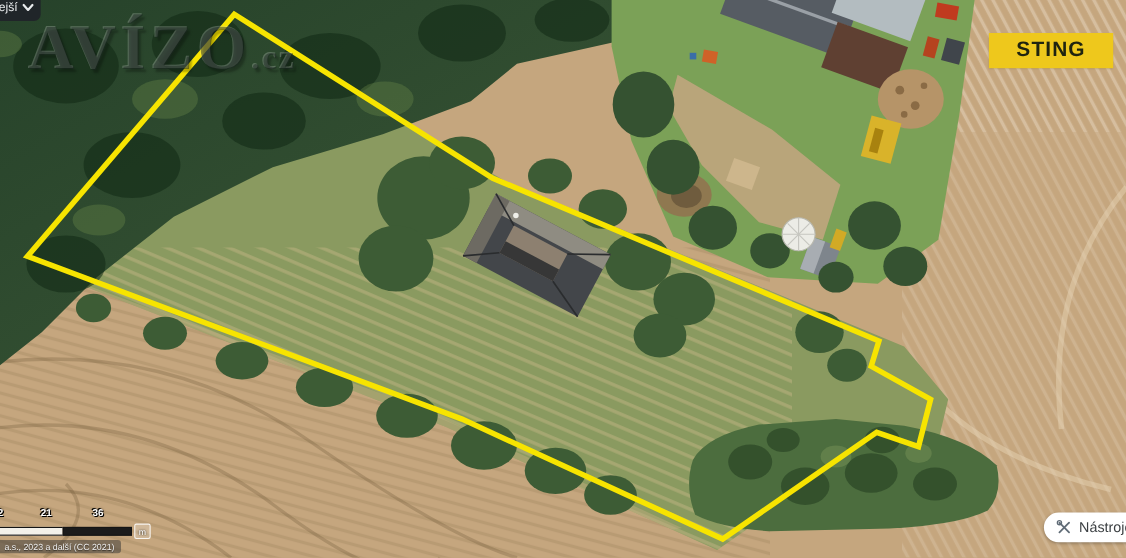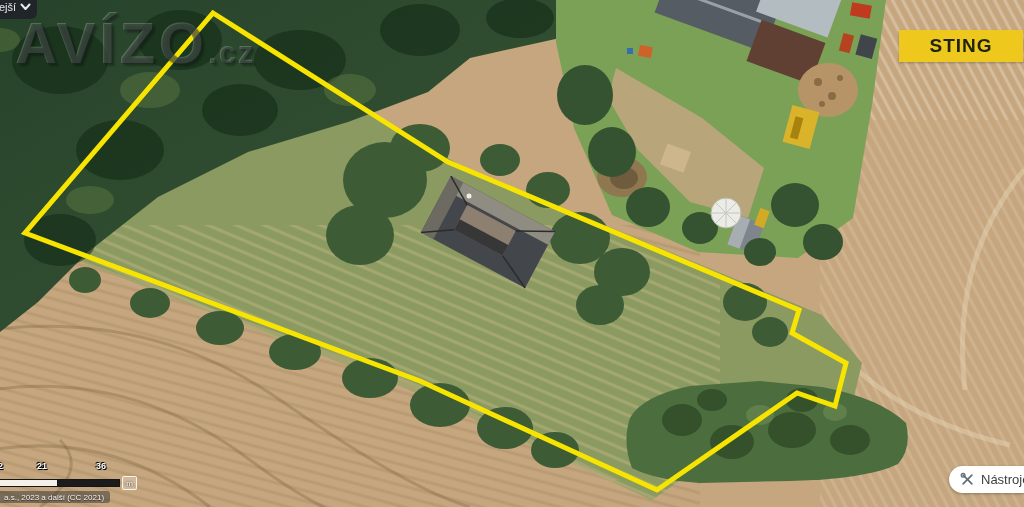--- a/index.html
+++ b/index.html
@@ -16,45 +16,45 @@
     position:absolute;left:-70px;top:-5px;width:107px;height:24px;
     background:rgba(32,36,41,0.93);border-radius:6px;
     display:flex;align-items:center;justify-content:flex-end;
     padding-right:6px;box-sizing:border-box;color:#fff;
   }
   .layer-btn .lbl{font-size:11px;color:#e8eaec;}
   .layer-btn svg{margin-left:4px;}
 
   
   .watermark{
-    position:absolute;left:16px;top:10px;
+    position:absolute;left:26px;top:10px;
     color:rgba(28,38,33,0.48);
     text-shadow:-1px -1px 0 rgba(255,255,255,0.22), 2px 2px 2px rgba(0,0,0,0.28);
-    font-family:Liberation Sans, sans-serif;font-weight:bold;
+    font-family:Liberation Serif, serif;font-weight:bold;
     letter-spacing:4px;white-space:nowrap;user-select:none;
   }
   .watermark .big{font-size:58px;}
   .watermark .small{font-size:31px;letter-spacing:2px;}
 
   
   .sting-badge{
-    position:absolute;left:899px;top:30px;width:124px;height:32px;
+    position:absolute;left:899px;top:30px;width:113px;height:32px;
     background:var(--sting-yellow,#eec81c);color:var(--sting-text,#1f2410);
     display:flex;align-items:center;justify-content:center;
     font-weight:bold;font-size:19px;letter-spacing:1px;
     box-shadow:0 1px 2px rgba(0,0,0,0.25);
   }
 
   
   .scale-labels{position:absolute;left:0;top:461px;height:12px;width:160px;}
   .scale-labels span{
     position:absolute;font-size:9px;font-weight:bold;color:#fff;
     text-shadow:0 0 2px #000,1px 1px 0 #000,-1px -1px 0 #000;
   }
-  .scale-labels .l0{left:-7px;} .scale-labels .l1{left:37px;} .scale-labels .l2{left:96px;}
+  .scale-labels .l0{left:-7px;} .scale-labels .l1{left:37px;} .scale-labels .l2{left:84px;}
   .scale-bar{position:absolute;left:-12px;top:479px;height:8px;display:flex;}
   .scale-bar .seg{height:6px;border:1px solid #151515;box-sizing:content-box;}
   .scale-bar .white{width:68px;background:#f3f1ea;border-right:none;}
   .scale-bar .black{width:61px;background:#1b1b1b;}
   .scale-unit{
     position:absolute;left:122px;top:476px;width:13px;height:12px;
     border:1px solid rgba(255,255,255,0.85);border-radius:2px;
     background:rgba(255,255,255,0.22);color:#fff;font-size:8px;
     display:flex;align-items:center;justify-content:center;
     text-shadow:0 0 2px #000;

